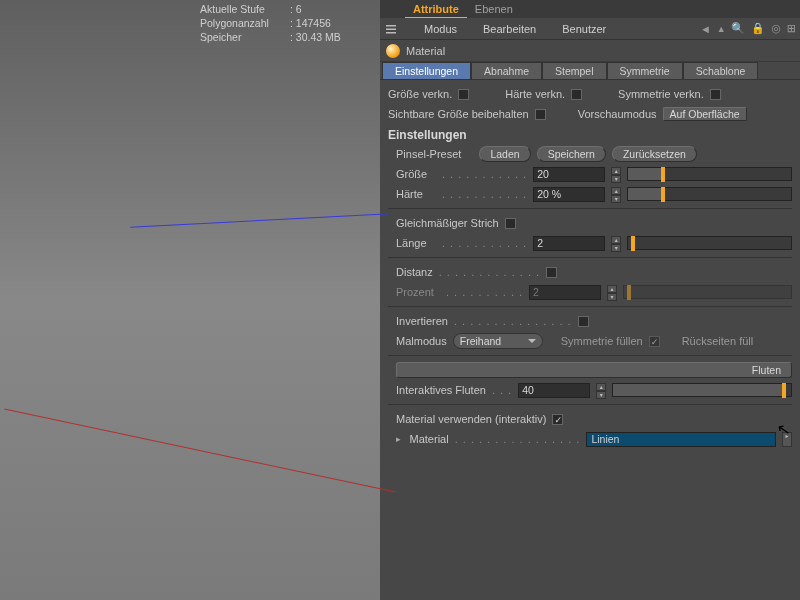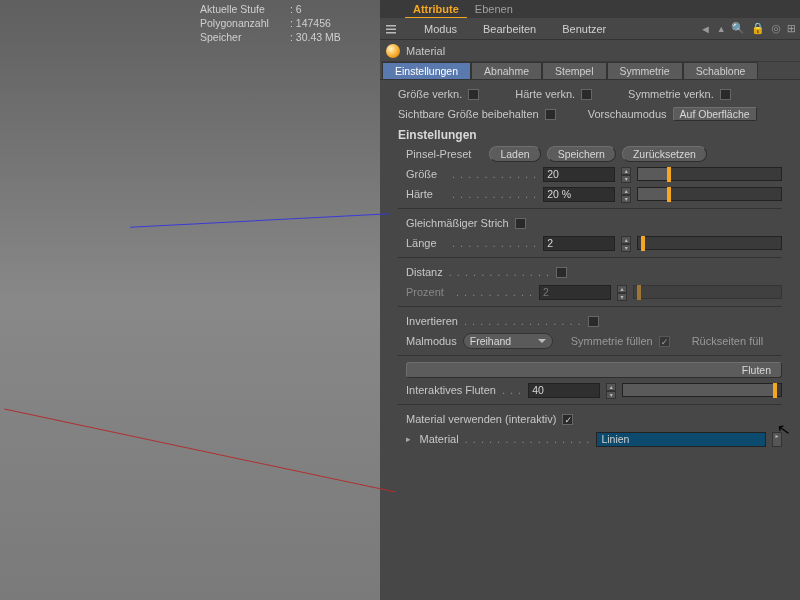--- a/index.html
+++ b/index.html
@@ -97,21 +97,21 @@
   }
   .subtab {
     font-size:10.5px; padding:2px 12px; color:#d0d0d0;
     background:#5a5a5a; border:1px solid #333; border-bottom:none;
     cursor:pointer; margin-right:0;
   }
   .subtab.active {
     background:#5a7aaf; color:#fff;
   }
   .body-scroll {
-    flex:1; overflow:hidden; padding:4px 18px;
+    flex:1; overflow:hidden; padding:4px 8px;
   }
   .row {
     display:flex; align-items:center; height:20px; gap:6px;
     color:#c8c8c8; font-size:11px;
   }
   .row.indent { padding-left:8px; }
   .chk {
     width:11px; height:11px; background:#2a2a2a;
     border:1px solid #666; display:inline-block;
   }

